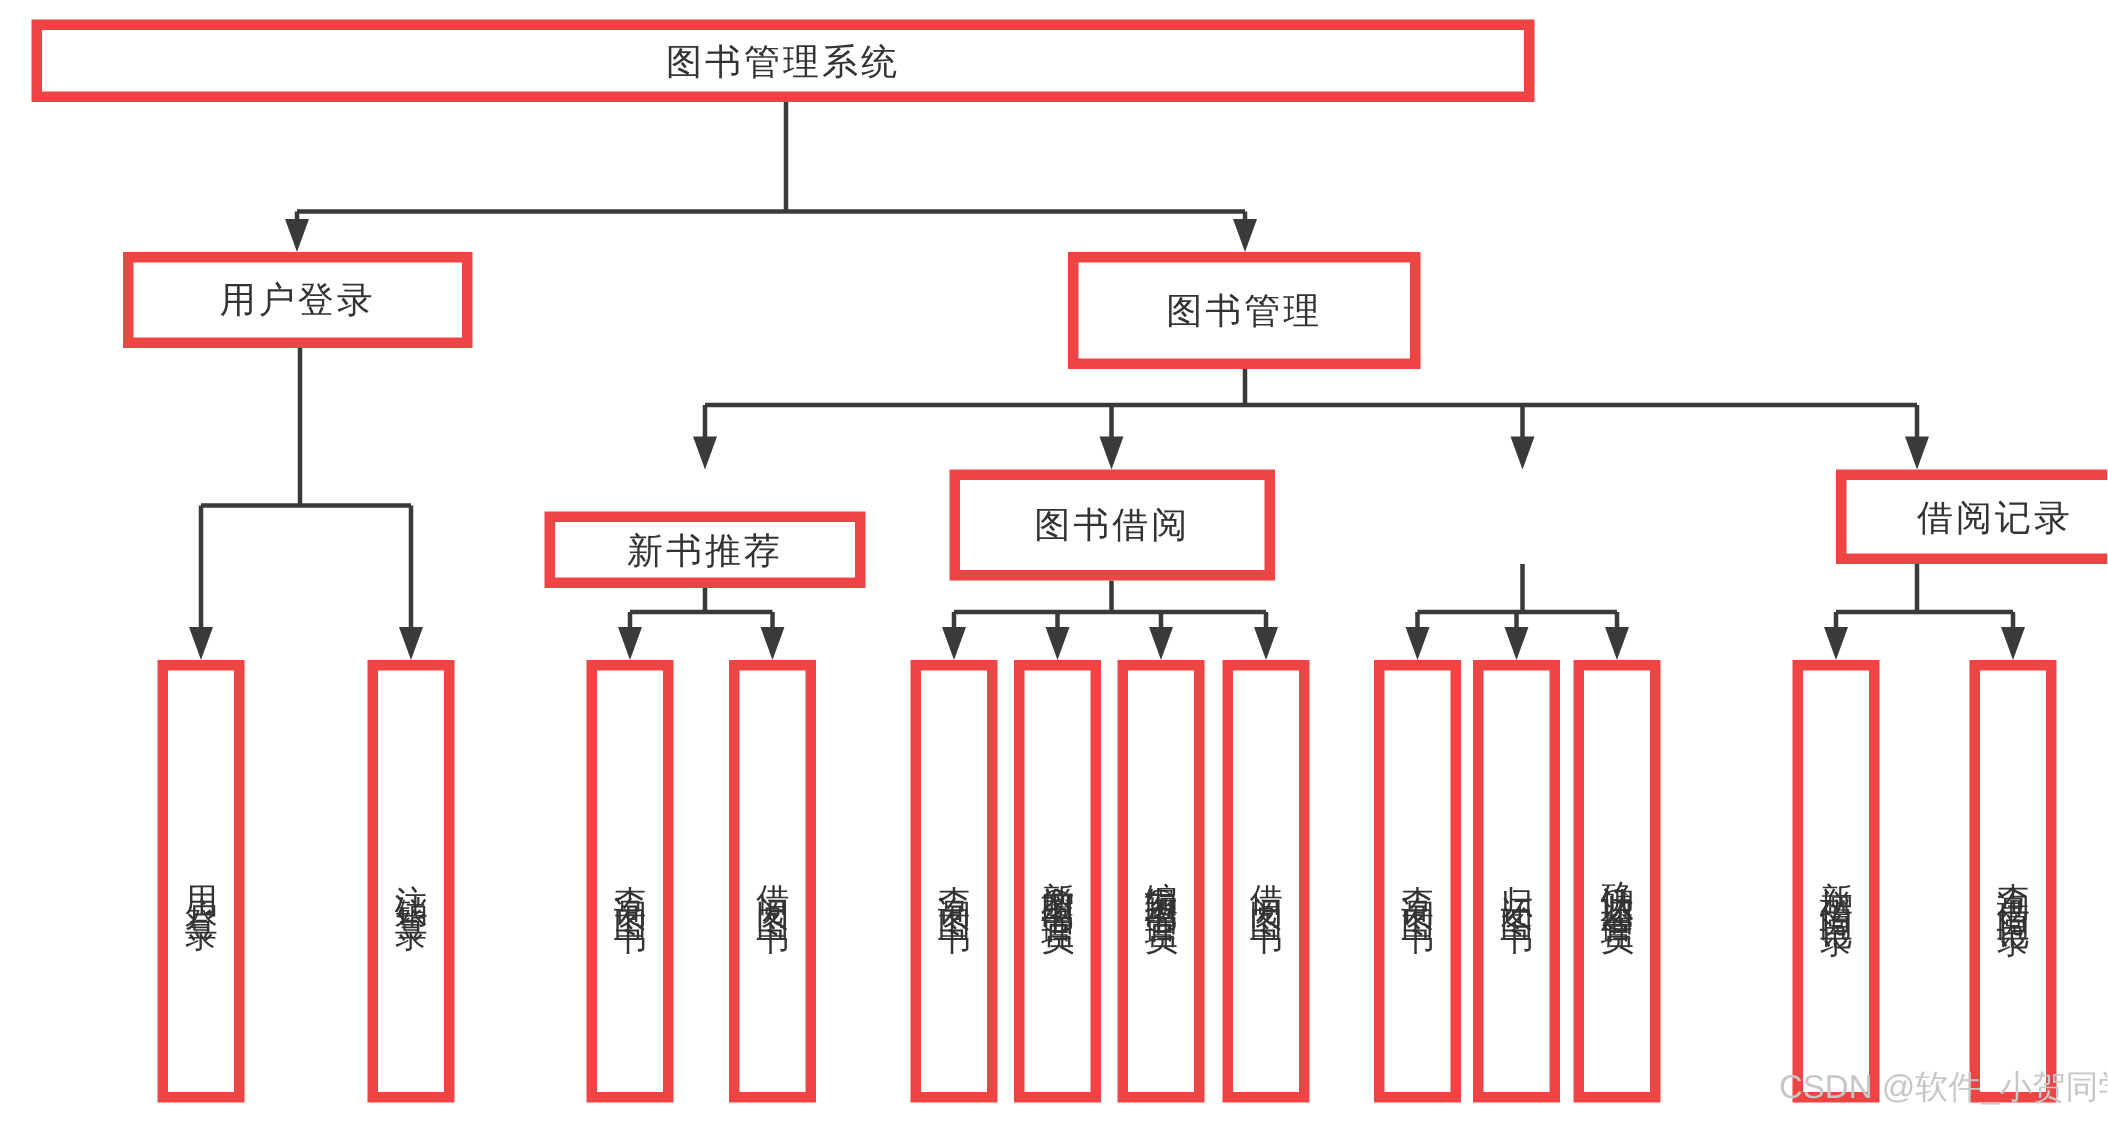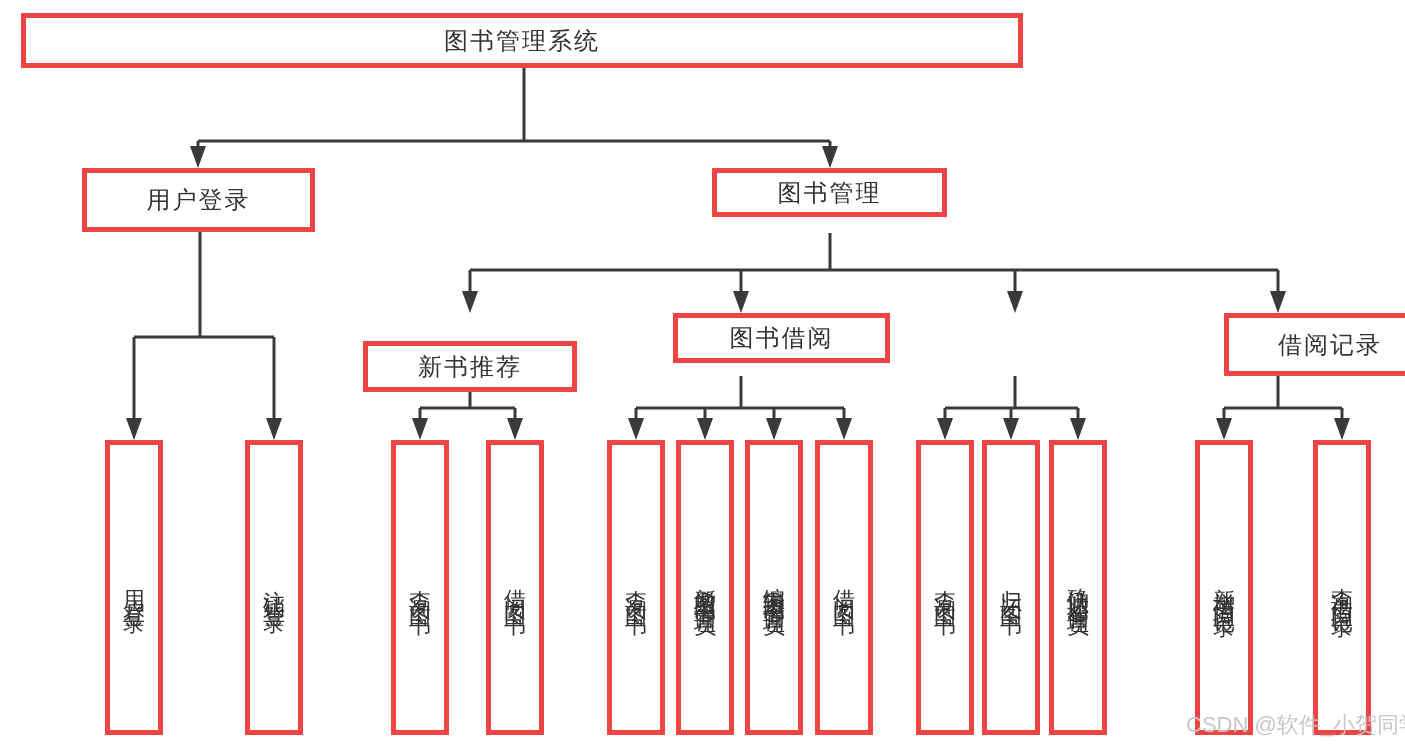--- a/index.html
+++ b/index.html
@@ -18,21 +18,21 @@
   .connectors {
     position: absolute;
     left: 0;
     top: 0;
     width: 1405px;
     height: 747px;
   }
   .node {
     position: absolute;
     box-sizing: border-box;
-    border: 5px solid #ef4444;
+    border: 7px solid #ef4444;
     background: #ffffff;
     color: #333333;
     display: flex;
     align-items: center;
     justify-content: center;
     text-align: center;
   }
   .node.h .lbl {
     font-size: 24px;
     letter-spacing: 2px;
@@ -137,28 +137,28 @@
     </g>
   </svg>
 
   <div class="node h" style="left:21px; top:13px; width:1002px; height:55px;">
     <span class="lbl">图书管理系统</span>
   </div>
 
   <div class="node h" style="left:82px; top:168px; width:233px; height:64px;">
     <span class="lbl">用户登录</span>
   </div>
-  <div class="node h" style="left:712px; top:168px; width:235px; height:49px;">
+  <div class="node h" style="left:712px; top:168px; width:235px; height:78px;">
     <span class="lbl">图书管理</span>
   </div>
 
   <div class="node h" style="left:363px; top:313px; width:214px; height:51px;margin-top:28px;">
     <span class="lbl">新书推荐</span>
   </div>
-  <div class="node h" style="left:633px; top:313px; width:217px; height:50px;margin-left:40px;">
+  <div class="node h" style="left:633px; top:313px; width:217px; height:74px;">
     <span class="lbl">图书借阅</span>
   </div>
   <div class="node h" style="left:1224px; top:313px; width:212px; height:63px;">
     <span class="lbl">借阅记录</span>
   </div>
 
   <div class="node v" style="left:105px; top:440px; width:58px; height:295px;">
     <span class="lbl">用户登录</span>
   </div>
   <div class="node v" style="left:245px; top:440px; width:58px; height:295px;">

